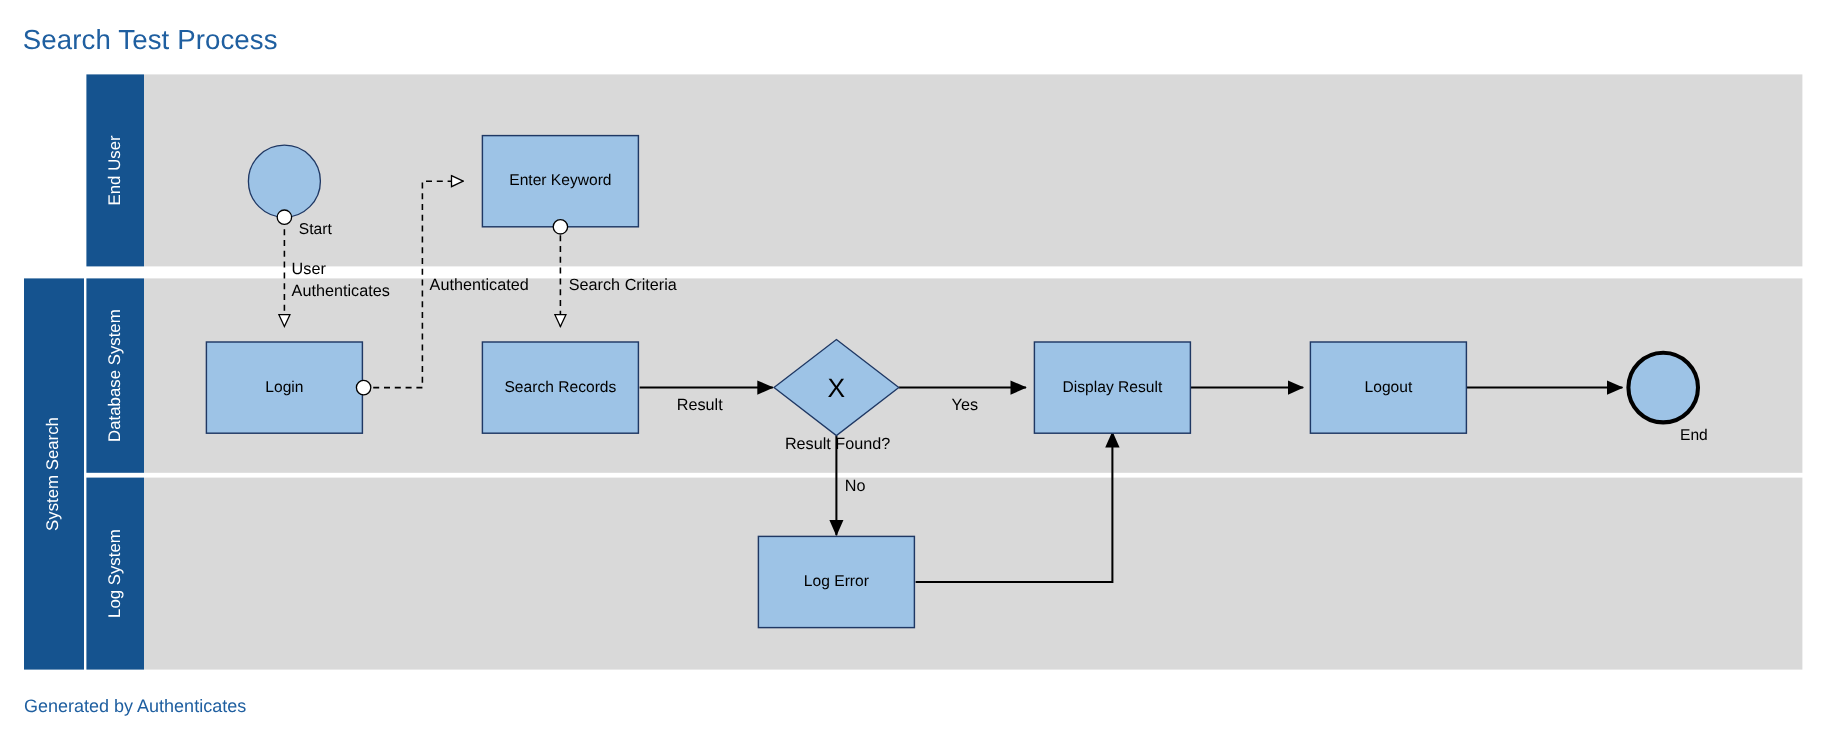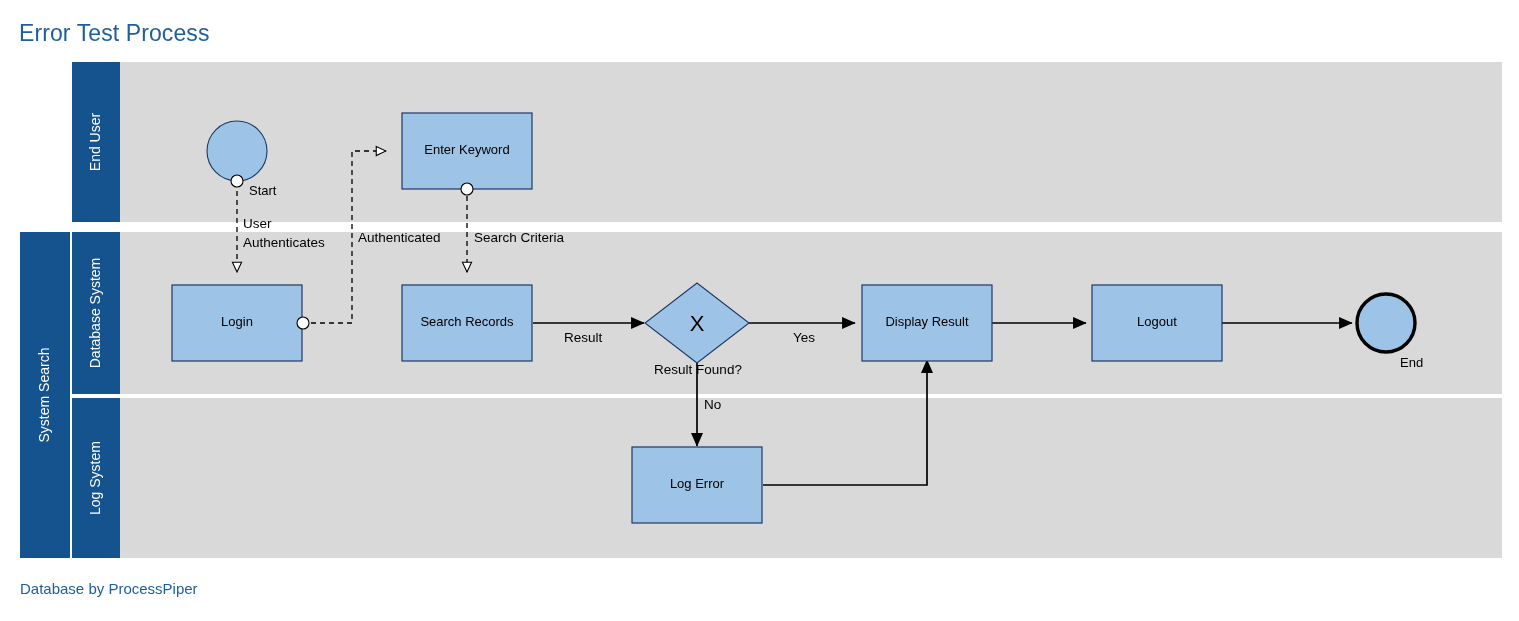--- a/index.html
+++ b/index.html
@@ -59,21 +59,21 @@
     fill: #000000;
   }
   .gw-marker {
     font-size: 22px;
     fill: #000000;
   }
 </style>
 </head>
 <body>
 
-<div id="page-title">Error Test Process</div>
+<div id="page-title">Search Test Process</div>
 
 <svg id="diagram-canvas" viewBox="0 0 1519 621" width="1519" height="621" xmlns="http://www.w3.org/2000/svg">
 
   <defs>
 
     <marker id="arrow-solid" viewBox="0 0 10 10" refX="9.5" refY="5" markerWidth="8" markerHeight="8" orient="auto-start-reverse">
       <path d="M 0 0.6 L 10 5 L 0 9.4 z" fill="#000000"></path>
     </marker>
 
     <marker id="arrow-open" viewBox="0 0 12 12" refX="11" refY="6" markerWidth="9" markerHeight="9" orient="auto-start-reverse">
@@ -188,13 +188,13 @@
     <text class="node-label" x="1400" y="367">End</text>
   </g>
 
   <g>
     <rect x="632" y="447" width="130" height="76" fill="#9DC3E6" stroke="#1F3864" stroke-width="1.2"></rect>
     <text class="node-label" x="697" y="485" text-anchor="middle" dominant-baseline="middle">Log Error</text>
   </g>
 
 </svg>
 
-<div id="footer-note">Database by ProcessPiper</div>
+<div id="footer-note">Generated by Authenticates</div>
 
 </body></html>

